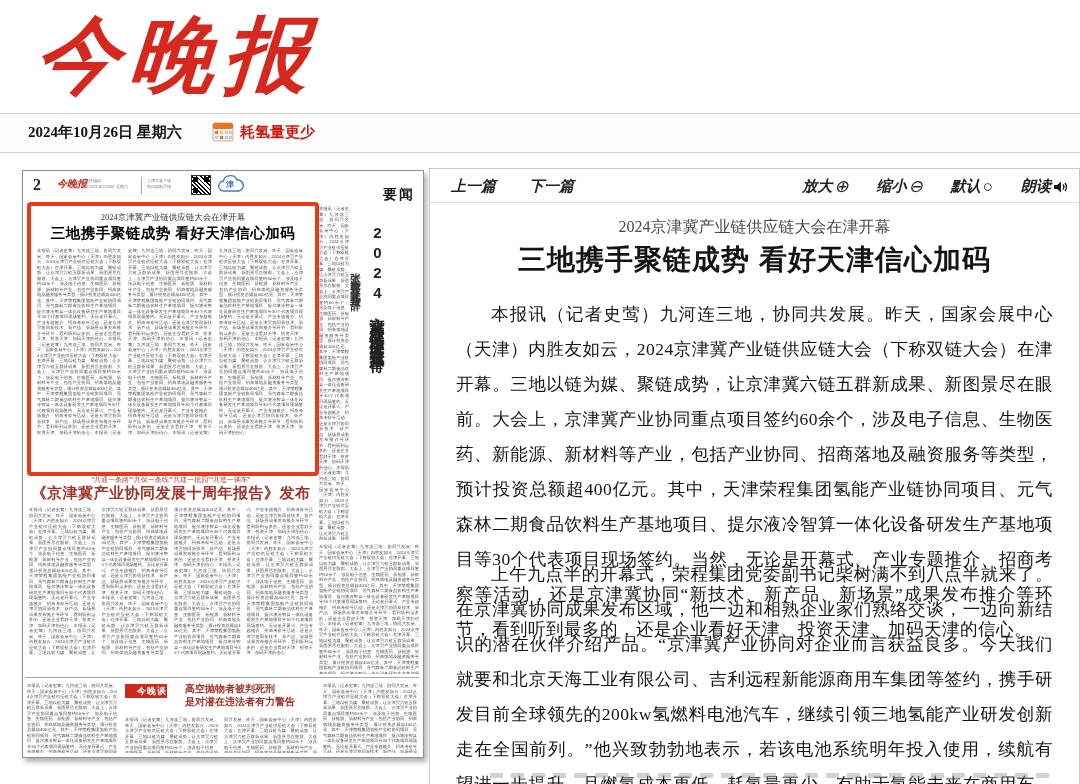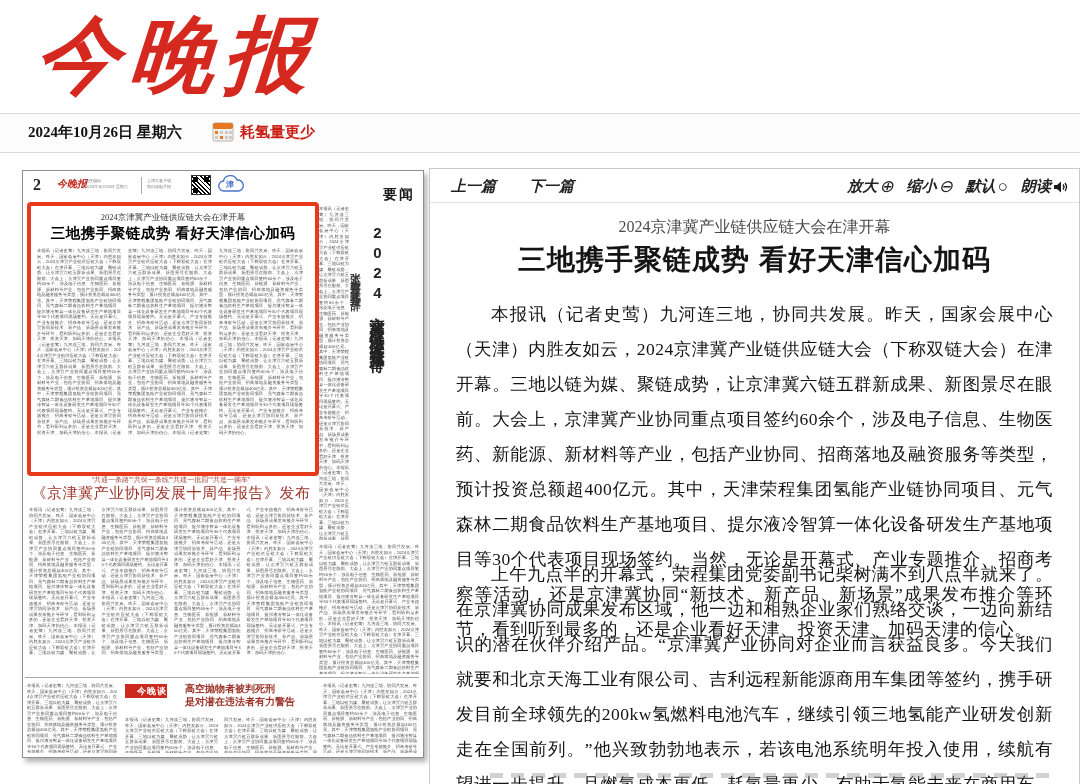--- a/index.html
+++ b/index.html
@@ -47,36 +47,36 @@
   
   #vcol{left:296px;top:31px;width:100px;height:475px;}
   .vtxt{position:absolute;writing-mode:vertical-rl;text-orientation:upright;
         font-weight:bold;color:#222;font-family:"Liberation Sans",sans-serif;}
   #vtitle{left:48px;top:22px;height:350px;font-size:15px;letter-spacing:3px;}
   #vsub{left:30px;top:62px;height:210px;font-size:10.5px;letter-spacing:3px;color:#333;}
   
   #report{left:4px;top:304px;width:288px;height:200px;cursor:pointer;}
   #rp-kicker{left:0;top:0;width:100%;text-align:center;font-size:7px;color:#a6493f;
              font-family:"Liberation Sans",sans-serif;}
-  #rp-title{left:0;top:9px;width:100%;text-align:center;font-size:15px;font-weight:normal;
+  #rp-title{left:0;top:9px;width:100%;text-align:center;font-size:15px;font-weight:bold;
             color:#9c342a;letter-spacing:.5px;}
   #thdiv{left:2px;top:506px;width:394px;height:1px;background:#a8a8a8;}
   
   #talk{left:0;top:510px;width:398px;height:74px;cursor:pointer;}
   #talklabel{left:102px;top:3px;width:42px;height:14px;background:#cc2a1e;color:#fff;
              font-size:9px;font-weight:bold;text-align:right;line-height:14px;
              font-family:"Liberation Sans",sans-serif;letter-spacing:1px;}
   .talkline{position:absolute;left:162px;width:146px;text-align:left;font-size:10px;
             font-weight:bold;color:#9c342a;line-height:13px;}
   
   #panel{left:429px;top:168px;width:649px;height:700px;background:#fff;border:1px solid #c9c9c9;}
   #navbar{left:0;top:0;width:100%;height:33px;border-bottom:1px solid #e2e2e2;font-style:italic;}
   .navlink{position:absolute;top:8px;font-size:15px;font-weight:bold;color:#222;cursor:pointer;}
   #controls{position:absolute;right:10px;top:8px;font-size:15px;font-weight:bold;color:#222;
-            display:flex;align-items:center;gap:5px;}
+            display:flex;align-items:center;gap:20px;}
   .ctl{cursor:pointer;display:flex;align-items:center;gap:2px;margin-left:8px;}
   .circ{font-size:17px;font-weight:normal;line-height:17px;}
   #art-kicker{left:0;top:48px;width:100%;text-align:center;font-size:16px;color:#4a4a4a;}
   #art-title{left:0;top:72px;width:100%;text-align:center;font-size:28px;font-weight:bold;
              color:#141414;font-family:"Liberation Sans",sans-serif;letter-spacing:1px;}
   .para{position:absolute;left:26px;width:597px;font-size:17.5px;line-height:35px;
         color:#141414;text-align:justify;text-indent:2em;letter-spacing:.5px;}
   #p1{top:128px;}
   #p2{top:388px;}
   #clipline{left:60px;top:604px;width:560px;height:5px;opacity:.45;

